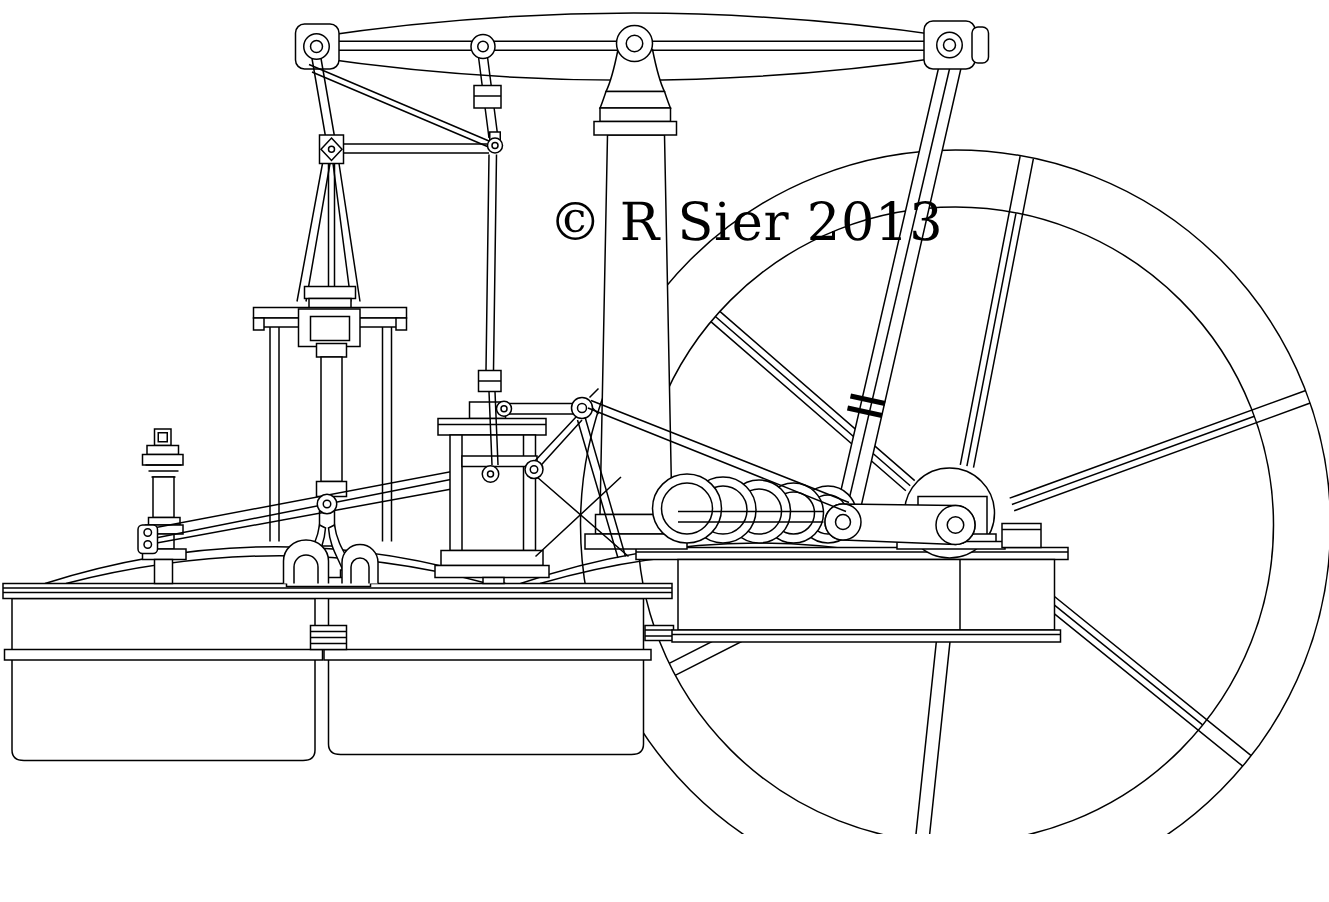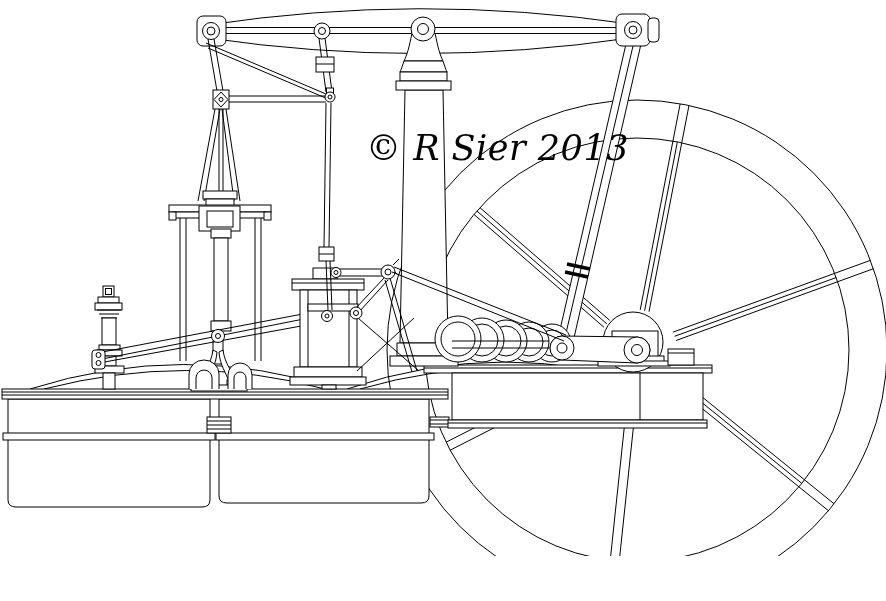--- a/index.html
+++ b/index.html
@@ -1,16 +1,16 @@
 <!DOCTYPE html>
 <html><head>
 <meta charset="utf-8">
 <style>
   html,body{margin:0;padding:0;background:#fff;}
-  .canvas{position:relative;width:886px;height:556px;background:#ffffff;overflow:hidden;font-style:italic;}
+  .canvas{position:relative;width:886px;height:556px;background:#ffffff;overflow:hidden;}
   svg{position:absolute;left:0;top:0;}
   .sig{font-family:"DejaVu Serif","Liberation Serif",serif;font-size:35px;fill:#000;letter-spacing:0.5px;}
 </style>
 </head>
 <body>
 
 <div class="canvas">
 <svg width="886" height="601" viewBox="0 0 886 601">
 <g fill="none" stroke="#000" stroke-width="1">
 

